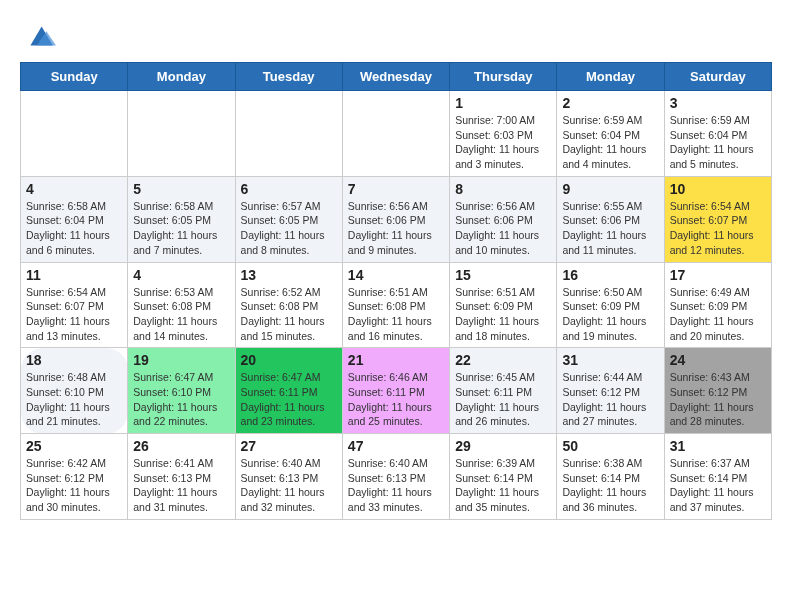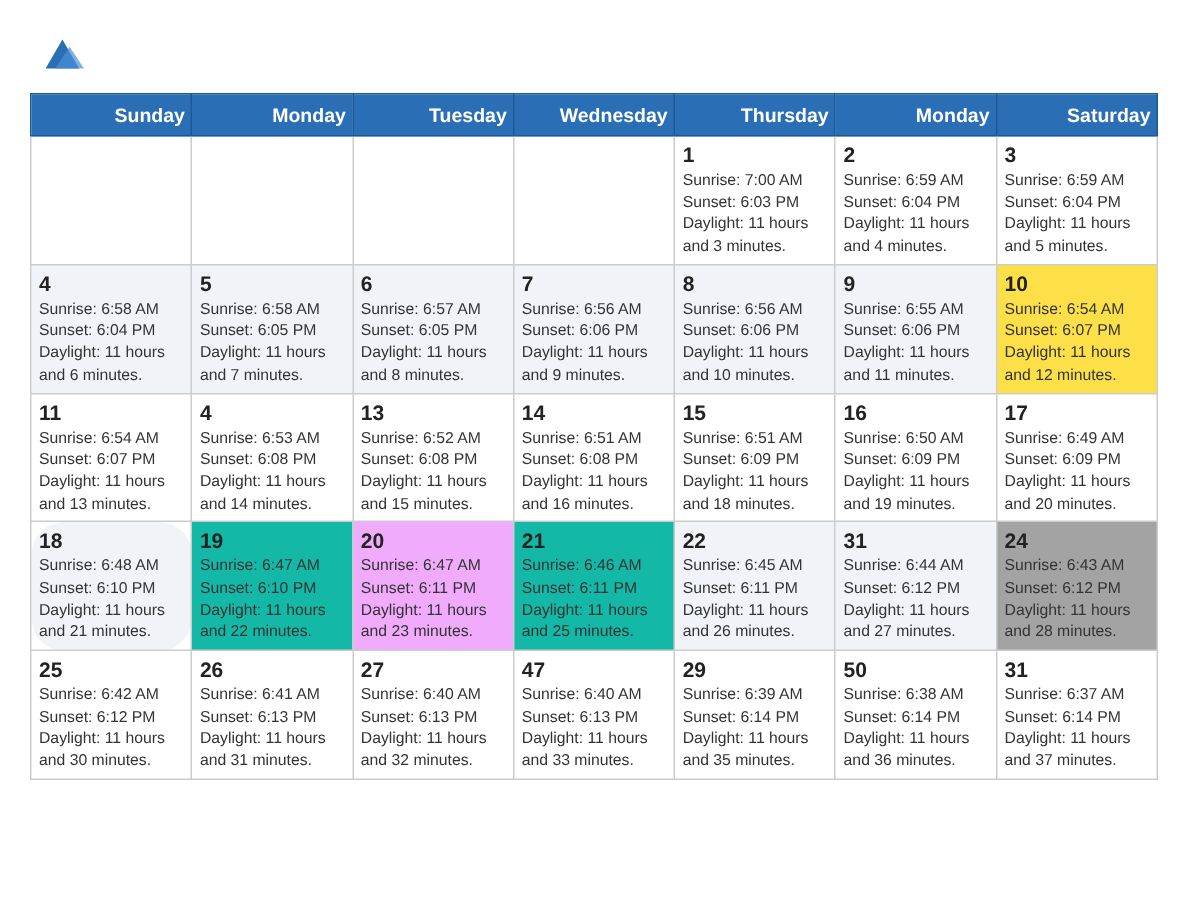--- a/index.html
+++ b/index.html
@@ -48,21 +48,21 @@
     }
     .calendar {
       width: 100%;
       border-collapse: collapse;
       font-size: 11px;
     }
     .calendar th {
       background-color: #2a6eb5;
       color: #fff;
       padding: 6px 4px;
-      text-align: right;
+      text-align: center;
       font-size: 13px;
       font-weight: bold;
       border: 1px solid #1a5a9a;
     }
     .calendar td {
       border: 1px solid #ccc;
       vertical-align: top;
       padding: 4px 5px;
       width: 107px;
       min-height: 70px;
@@ -198,29 +198,29 @@
         <td>
           <span class="day-number">17</span>
           <div class="day-info">Sunrise: 6:49 AM<br>Sunset: 6:09 PM<br>Daylight: 11 hours<br>and 20 minutes.</div>
         </td>
       </tr>
       <tr>
         <td style="background: rgb(240, 244, 248); border-radius: 22px;">
           <span class="day-number">18</span>
           <div class="day-info">Sunrise: 6:48 AM<br>Sunset: 6:10 PM<br>Daylight: 11 hours<br>and 21 minutes.</div>
         </td>
-        <td style="background: #14b8a6;">
+        <td style="background: #86efac;">
           <span class="day-number">19</span>
           <div class="day-info">Sunrise: 6:47 AM<br>Sunset: 6:10 PM<br>Daylight: 11 hours<br>and 22 minutes.</div>
         </td>
-        <td style="background: #f0abfc; margin-left: 20px;">
+        <td style="background: #22c55e; margin-left: 20px;">
           <span class="day-number">20</span>
           <div class="day-info">Sunrise: 6:47 AM<br>Sunset: 6:11 PM<br>Daylight: 11 hours<br>and 23 minutes.</div>
         </td>
-        <td style="background: #14b8a6;">
+        <td style="background: #f0abfc;">
           <span class="day-number">21</span>
           <div class="day-info">Sunrise: 6:46 AM<br>Sunset: 6:11 PM<br>Daylight: 11 hours<br>and 25 minutes.</div>
         </td>
         <td style="background: rgb(240, 244, 248);">
           <span class="day-number">22</span>
           <div class="day-info">Sunrise: 6:45 AM<br>Sunset: 6:11 PM<br>Daylight: 11 hours<br>and 26 minutes.</div>
         </td>
         <td style="background: rgb(240, 244, 248);">
           <span class="day-number">31</span>
           <div class="day-info">Sunrise: 6:44 AM<br>Sunset: 6:12 PM<br>Daylight: 11 hours<br>and 27 minutes.</div>

